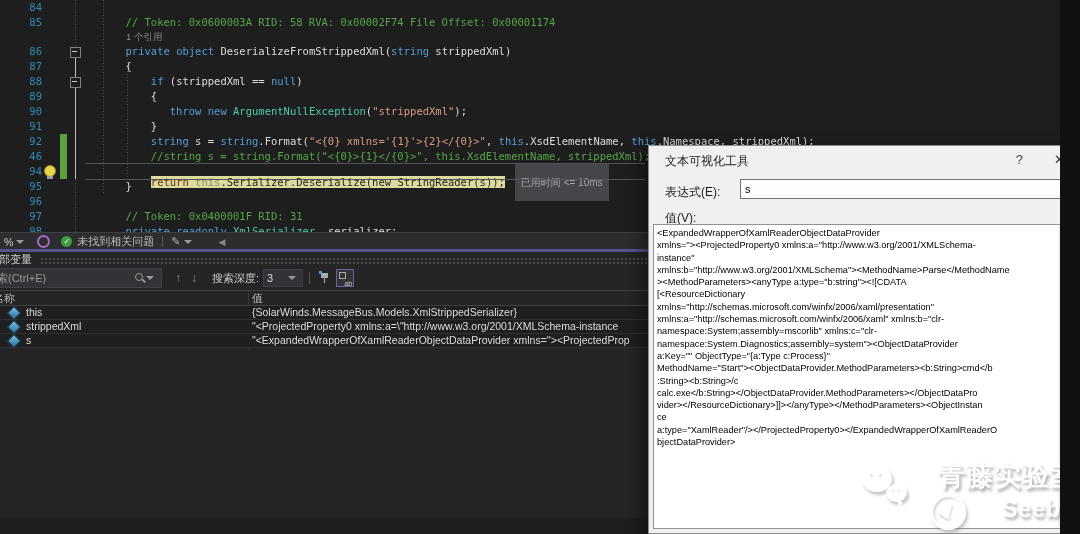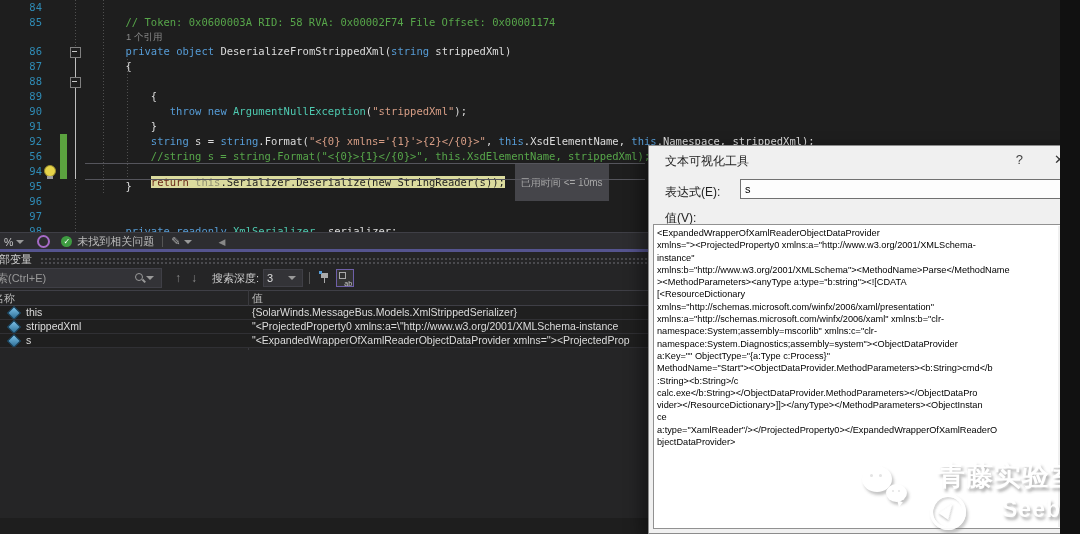--- a/index.html
+++ b/index.html
@@ -145,30 +145,30 @@
     <div class="guide" id="guide1"></div>
     <div class="guide" id="guide2"></div>
     <div class="guide" id="guide3"></div>
     <div id="blockline"></div>
     <div>
         <div class="code-line"><span class="ln">84</span><span class="code"></span></div>
         <div class="code-line"><span class="ln">85</span><span class="code">           <span class="cm">// Token: 0x0600003A RID: 58 RVA: 0x00002F74 File Offset: 0x00001174</span></span></div>
         <div class="code-line codelens"><span class="ln"></span><span class="code">1 个引用</span></div>
         <div class="code-line"><span class="ln">86</span><span class="code">           <span class="kw">private</span><span class="pl"> </span><span class="kw">object</span><span class="pl"> DeserializeFromStrippedXml(</span><span class="kw">string</span><span class="pl"> strippedXml)</span></span></div>
         <div class="code-line"><span class="ln">87</span><span class="code">           <span class="pl">{</span></span></div>
-        <div class="code-line"><span class="ln">88</span></div>
+        <div class="code-line"><span class="ln">88</span><span class="code">               <span class="kw">if</span><span class="pl"> (strippedXml == </span><span class="kw">null</span><span class="pl">)</span></span></div>
         <div class="code-line"><span class="ln">89</span><span class="code">               <span class="pl">{</span></span></div>
         <div class="code-line"><span class="ln">90</span><span class="code">                  <span class="kw">throw</span><span class="pl"> </span><span class="kw">new</span><span class="pl"> </span><span class="ty">ArgumentNullException</span><span class="pl">(</span><span class="st">"strippedXml"</span><span class="pl">);</span></span></div>
         <div class="code-line"><span class="ln">91</span><span class="code">               <span class="pl">}</span></span></div>
         <div class="code-line"><span class="ln">92</span><span class="code">               <span class="kw">string</span><span class="pl"> s = </span><span class="kw">string</span><span class="pl">.Format(</span><span class="st">"&lt;{0} xmlns='{1}'&gt;{2}&lt;/{0}&gt;"</span><span class="pl">, </span><span class="kw">this</span><span class="pl">.XsdElementName, </span><span class="kw">this</span><span class="pl">.Namespace, strippedXml);</span></span></div>
-        <div class="code-line"><span class="ln">56</span><span class="code">               <span class="cm">//string s = string.Format("&lt;{0}&gt;{1}&lt;/{0}&gt;", this.XsdElementName, strippedXml);</span></span></div>
+        <div class="code-line"><span class="ln">46</span><span class="code">               <span class="cm">//string s = string.Format("&lt;{0}&gt;{1}&lt;/{0}&gt;", this.XsdElementName, strippedXml);</span></span></div>
         <div class="code-line exec"><span class="ln">94</span><span class="code">               <span class="hl"><span class="hret">return</span><span class="hthis"> this</span><span class="hpl">.Serializer.Deserialize(new StringReader(s));</span></span><span class="perf">已用时间 &lt;= 10ms</span></span></div>
         <div class="code-line"><span class="ln">95</span><span class="code">           <span class="pl">}</span></span></div>
         <div class="code-line"><span class="ln">96</span><span class="code"></span></div>
-        <div class="code-line"><span class="ln">97</span></div>
+        <div class="code-line"><span class="ln">97</span><span class="code">           <span class="cm">// Token: 0x0400001F RID: 31</span></span></div>
         <div class="code-line"><span class="ln">98</span><span class="code">           <span class="kw">private</span><span class="pl"> </span><span class="kw">readonly</span><span class="pl"> </span><span class="ty">XmlSerializer</span><span class="pl"> _serializer;</span></span></div>
       </div>
     <div class="foldbox" id="fold86"></div>
     <div class="foldbox" id="fold88"></div>
     <div id="changebar"></div>
     <div id="bulb"></div>
   </div>
 
   <div id="edbar">
     <div id="zoombox">

